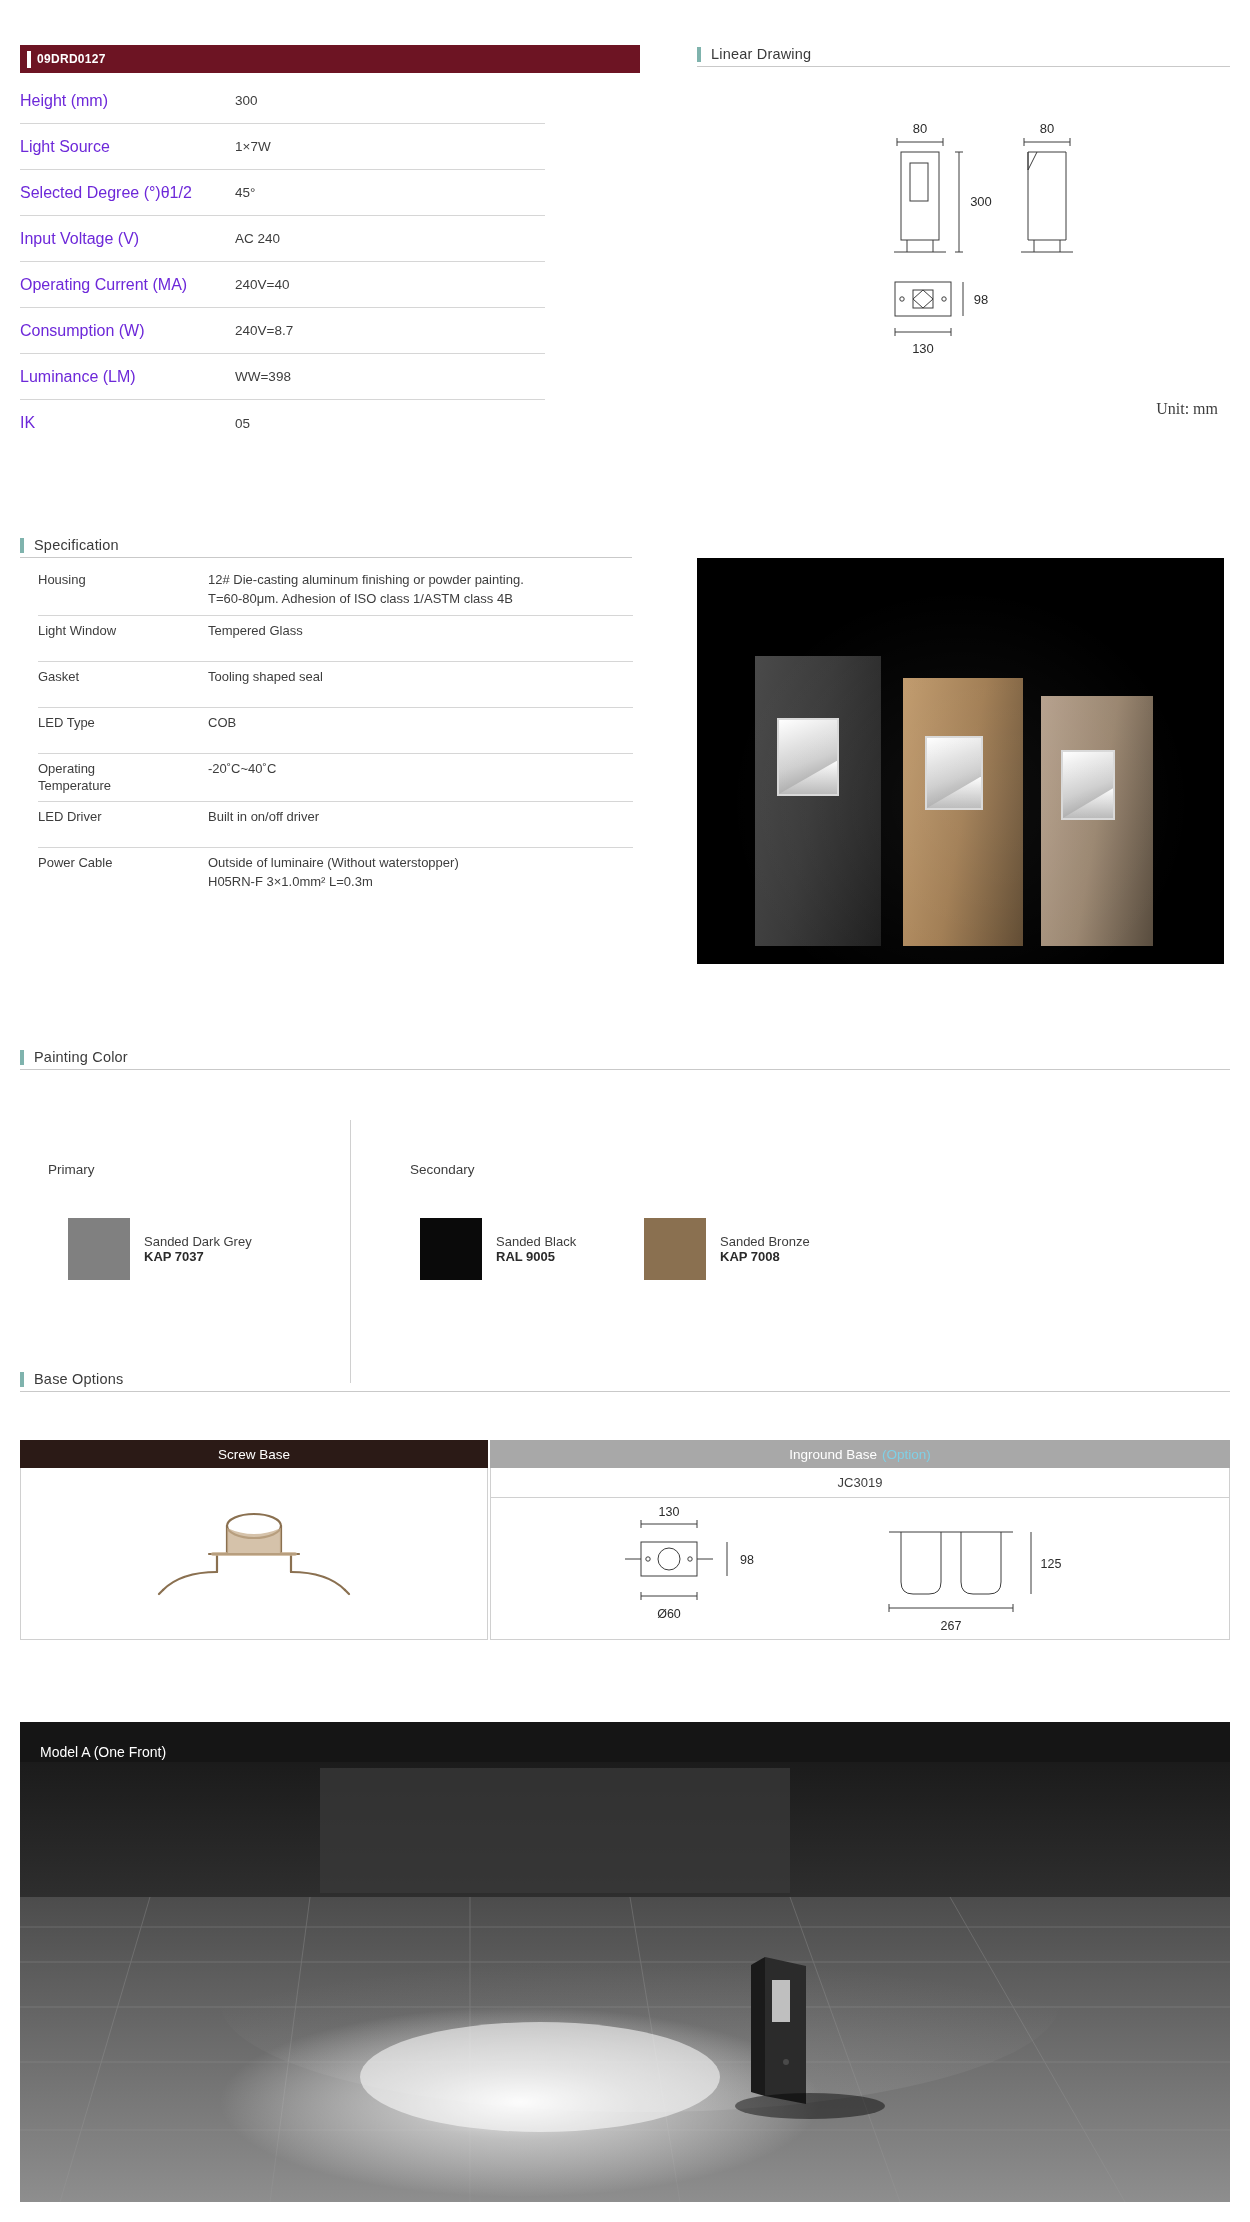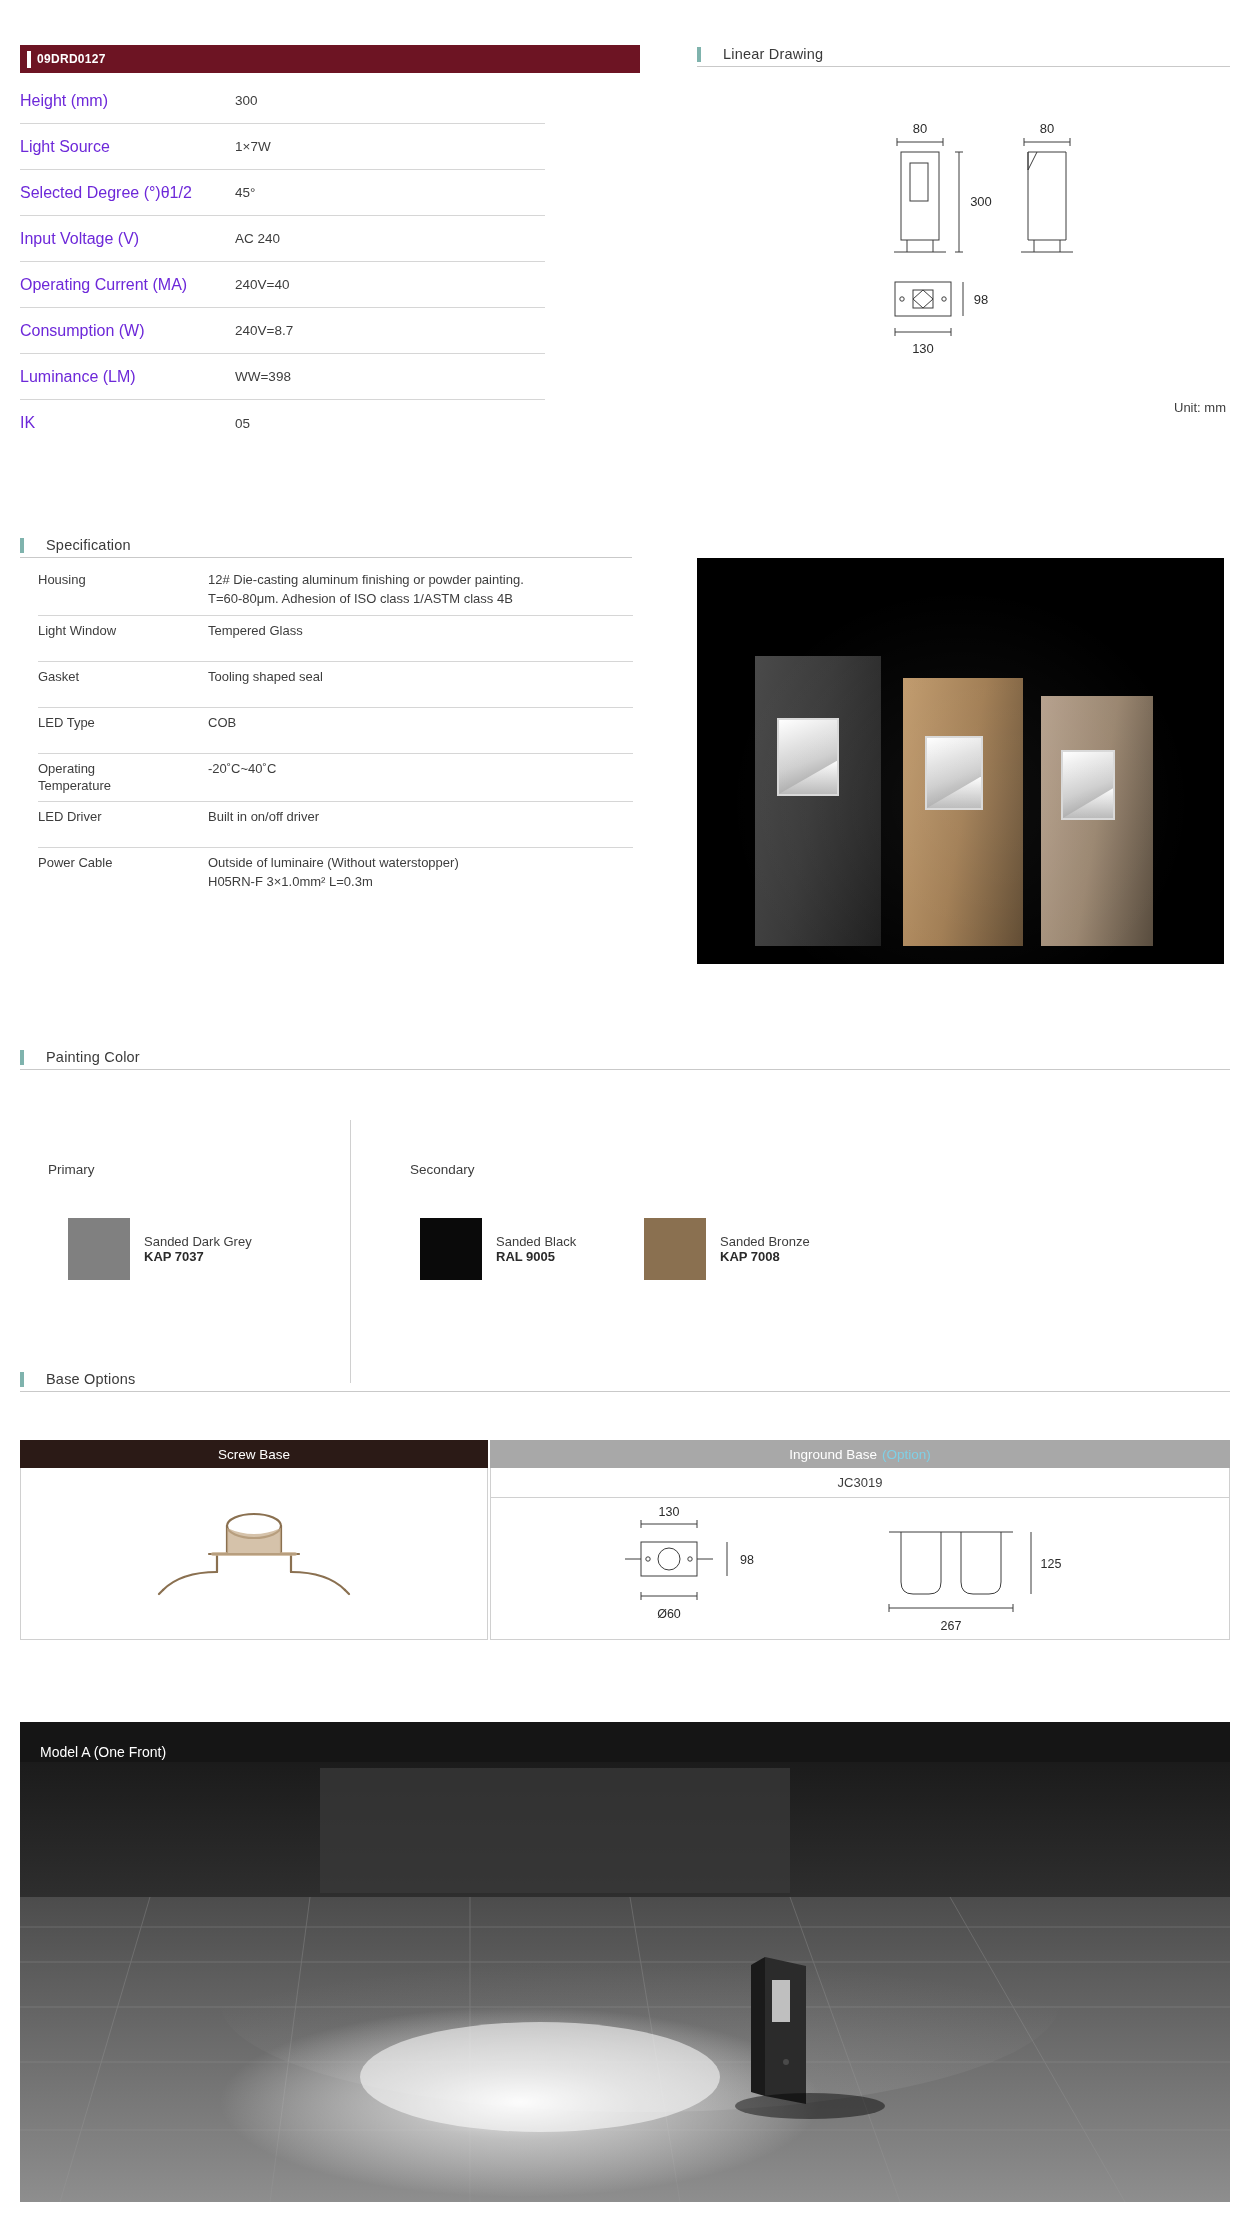--- a/index.html
+++ b/index.html
@@ -14,21 +14,21 @@
     width: 1250px;
     height: 2222px;
     margin: 0 auto;
     overflow: hidden;
   }
 
   
   .sec-head {
     display: flex;
     align-items: center;
-    gap: 22px;
+    gap: 10px;
     border-bottom: 1px solid #c9c9c9;
     padding-bottom: 4px;
   }
   .sec-head .bar {
     width: 4px; height: 15px;
     background: #7fb3ad;
     display: inline-block;
   }
   .sec-head .txt {
     font-size: 14.5px;
@@ -87,23 +87,24 @@
     left: 697px; top: 46px;
     width: 533px;
   }
   #linear-drawing {
     position: absolute;
     left: 697px; top: 100px;
     width: 533px; height: 300px;
   }
   #unit-label {
     position: absolute;
-    right: 24px; top: 400px;
-    font-size: 13px;
+    right: 32px; top: 400px;
+    font-size: 16px;
     color: #3d3d3d;
+    font-family: Liberation Serif, serif;
   }
 
   
   #spec-head {
     position: absolute;
     left: 20px; top: 537px;
     width: 612px;
   }
   #spec-table {
     position: absolute;

